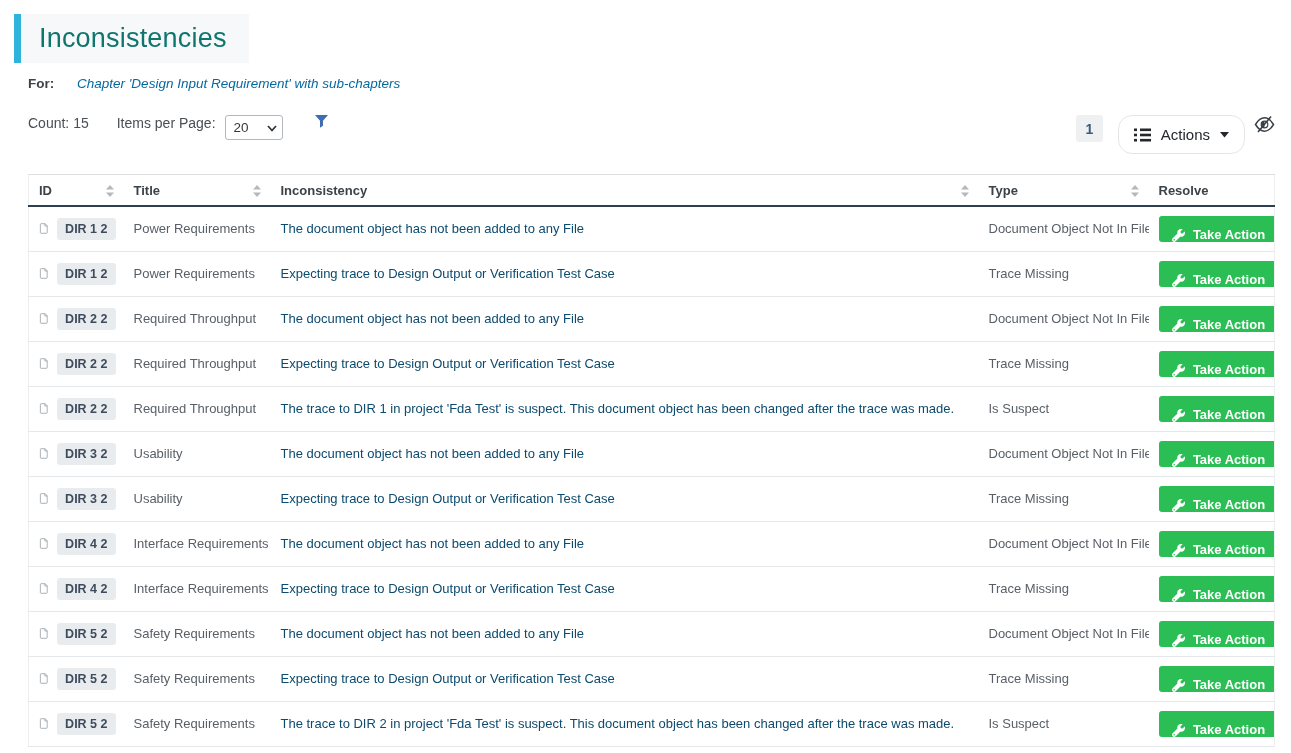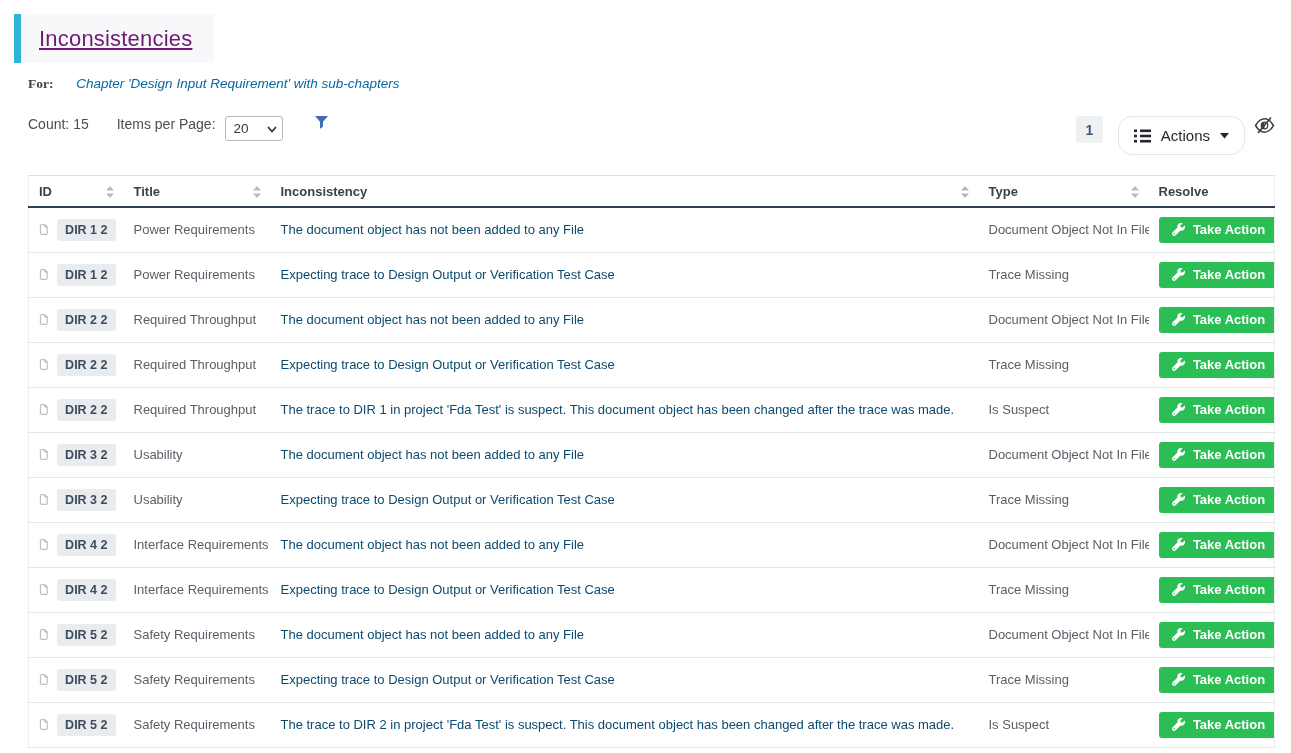--- a/index.html
+++ b/index.html
@@ -8,28 +8,27 @@
     background: #ffffff;
     font-family: "Liberation Sans", sans-serif;
     color: #4a5056;
   }
 
   
   .title-wrap { display: flex; margin: 14px 0 0 14px; height: 49px; }
   .title-accent { width: 7px; background: #2eb3dc; }
   .title-box {
     background: #f7f8f9; display: flex; align-items: center;
-    padding: 0 22px 0 18px; font-size: 22px; color: #701a75;
+    padding: 0 22px 0 18px; font-size: 27px; color: #0f766e;
     letter-spacing: .2px;
-    text-decoration: underline;
   }
 
   
   .for-line { margin: 13px 0 0 28px; font-size: 13.5px; color: #3d4349; }
-  .for-line .for-label { font-weight: bold; font-family: Liberation Serif, serif; }
+  .for-line .for-label { font-weight: bold; }
   .for-line .for-value { font-style: italic; color: #0369a1; margin-left: 19px; }
 
   
   .toolbar {
     margin: 24px 16px 0 28px; display: flex; align-items: flex-start; height: 39px;
     font-size: 14px; color: #494f55;
   }
   .count-label { margin-right: 28px; }
   .ipp-label { margin-right: 9px; }
   .select-wrap {
@@ -85,21 +84,21 @@
   }
   .id-cell { display: flex; align-items: center; gap: 9px; }
   .badge {
     background: #e9ecef; color: #3e4b5c; font-weight: bold; font-size: 12.5px;
     padding: 4px 8px; border-radius: 3px; white-space: nowrap;
   }
   .take-action {
     width: 120px; height: 26px; border: none; border-radius: 3px;
     background: #2bbe55; color: #ffffff; font-family: inherit;
     font-size: 13px; font-weight: bold; cursor: pointer;
-    display: flex; align-items: center; justify-content: center; gap: 8px;
+    display: flex; align-items: flex-end; justify-content: center; gap: 8px;
   }
   .inc-text { color: #0c4a6e; }
 </style>
 </head>
 <body>
 
 <div class="title-wrap">
   <div class="title-accent"></div>
   <div class="title-box">Inconsistencies</div>
 </div>

